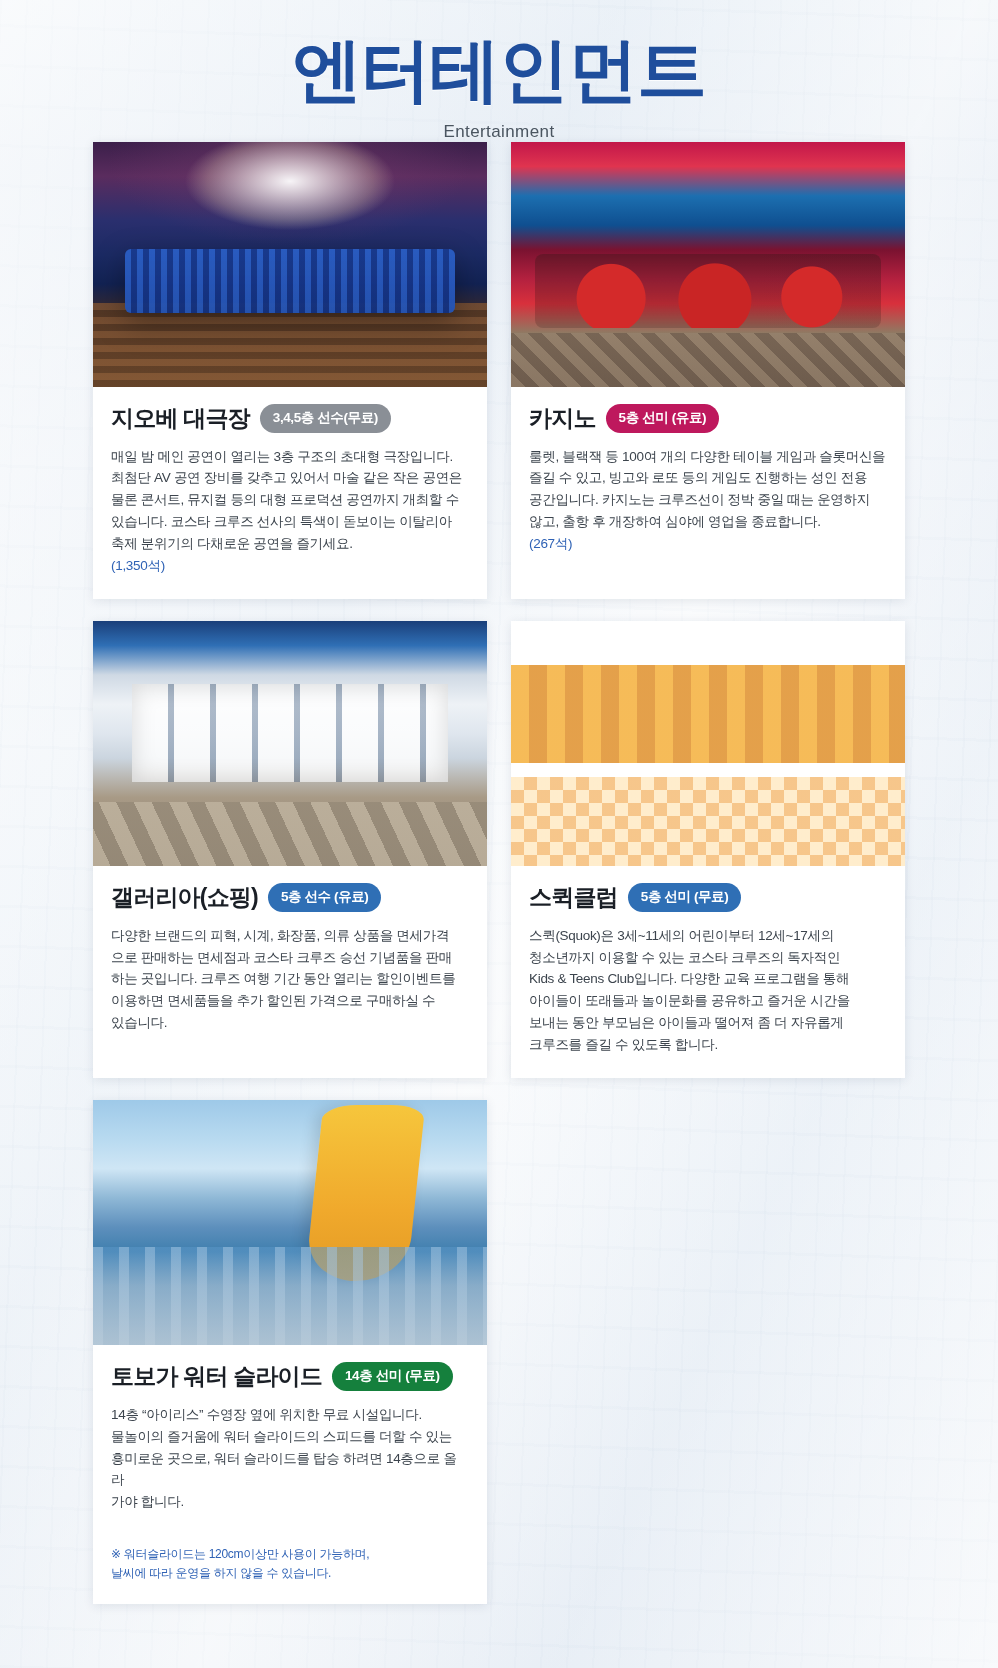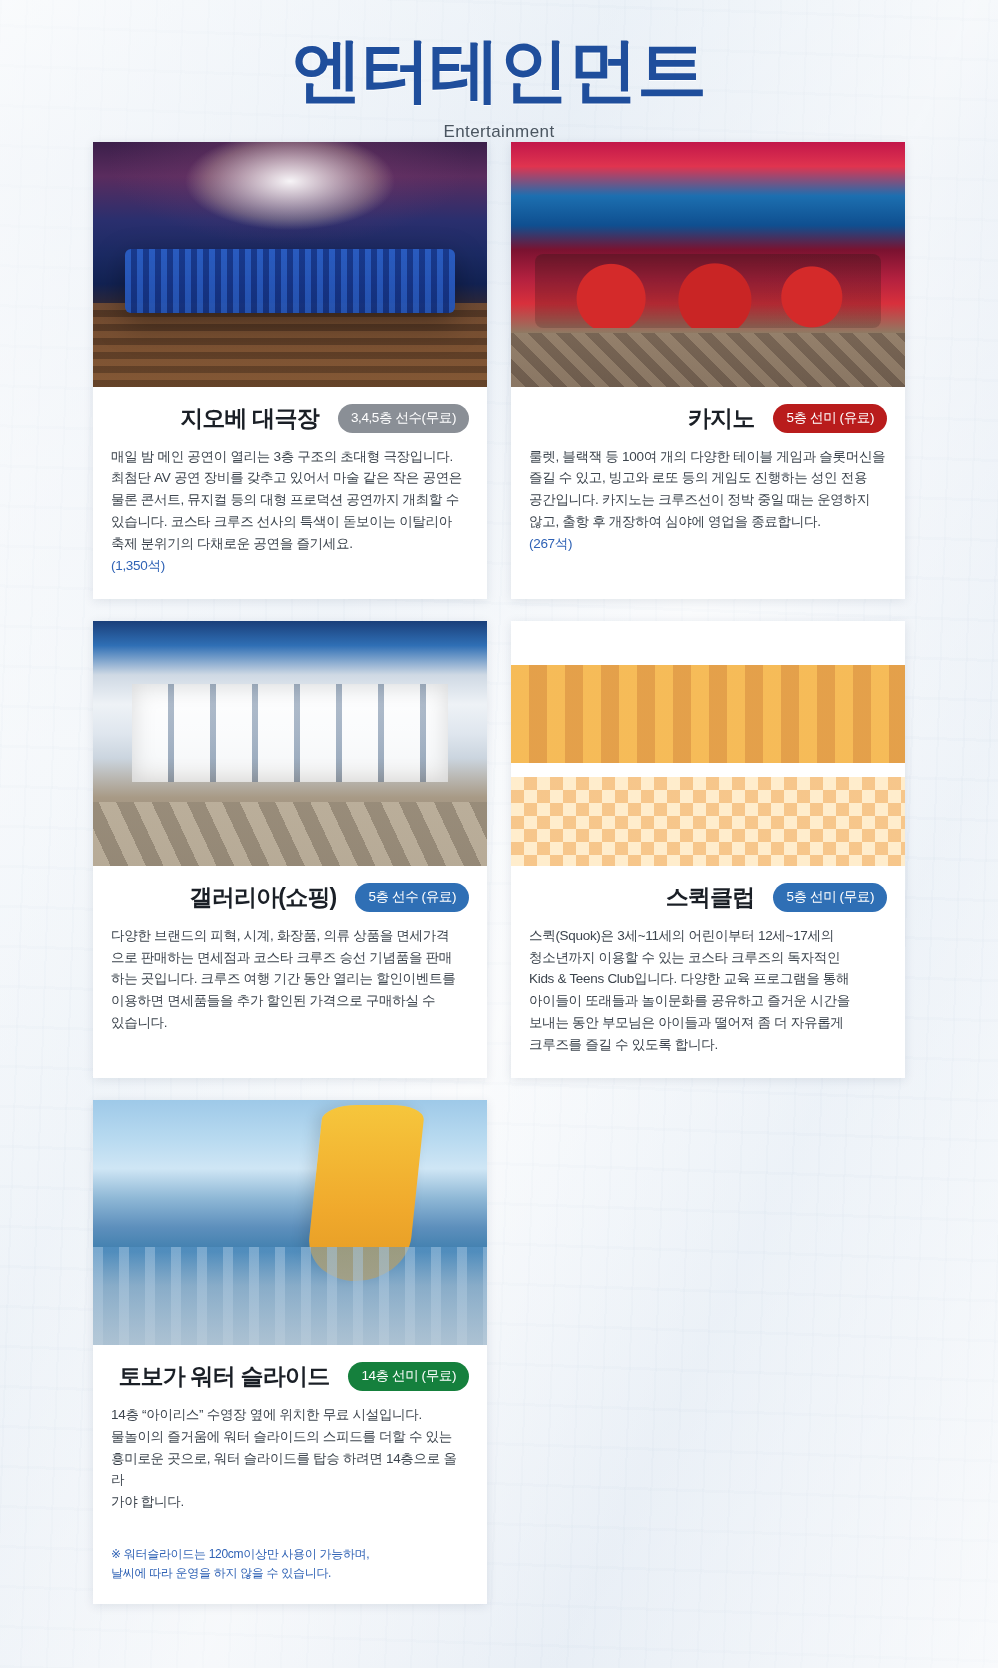--- a/index.html
+++ b/index.html
@@ -81,38 +81,37 @@
     height: 245px;
     position: relative;
     overflow: hidden;
   }
   .card-body {
     padding: 16px 18px 22px 18px;
   }
   .card-head {
     display: flex;
     align-items: center;
-    gap: 19px;
+    gap: 10px;
     flex-wrap: wrap;
     margin-bottom: 12px;
-    justify-content: flex-end;
   }
   .card-title {
     font-size: 23px;
     font-weight: 800;
     color: #1a1f26;
     letter-spacing: -0.8px;
   }
   .badge {
     display: inline-block;
     padding: 5px 13px 6px;
     border-radius: 999px;
     color: #ffffff;
     font-size: 13.5px;
-    font-weight: 400;
+    font-weight: 700;
     letter-spacing: -0.4px;
     white-space: nowrap;
   }
   .card-desc {
     font-size: 13.5px;
     line-height: 1.62;
     color: #3c444d;
     letter-spacing: -0.3px;
     white-space: pre-line;
   }
@@ -290,21 +289,21 @@
       </div>
     </div>
 
     <div class="card">
       <div class="card-img">
           <div class="ph ph-casino"></div>
         </div>
       <div class="card-body">
         <div class="card-head">
           <span class="card-title">카지노</span>
-          <span class="badge" style="background:#b91c1c">5층 선미 (유료)</span>
+          <span class="badge" style="background:#be185d">5층 선미 (유료)</span>
         </div>
         <div class="card-desc">룰렛, 블랙잭 등 100여 개의 다양한 테이블 게임과 슬롯머신을
 즐길 수 있고, 빙고와 로또 등의 게임도 진행하는 성인 전용
 공간입니다. 카지노는 크루즈선이 정박 중일 때는 운영하지
 않고, 출항 후 개장하여 심야에 영업을 종료합니다.</div>
         <div class="card-seats">(267석)</div>
       </div>
     </div>
 
 

